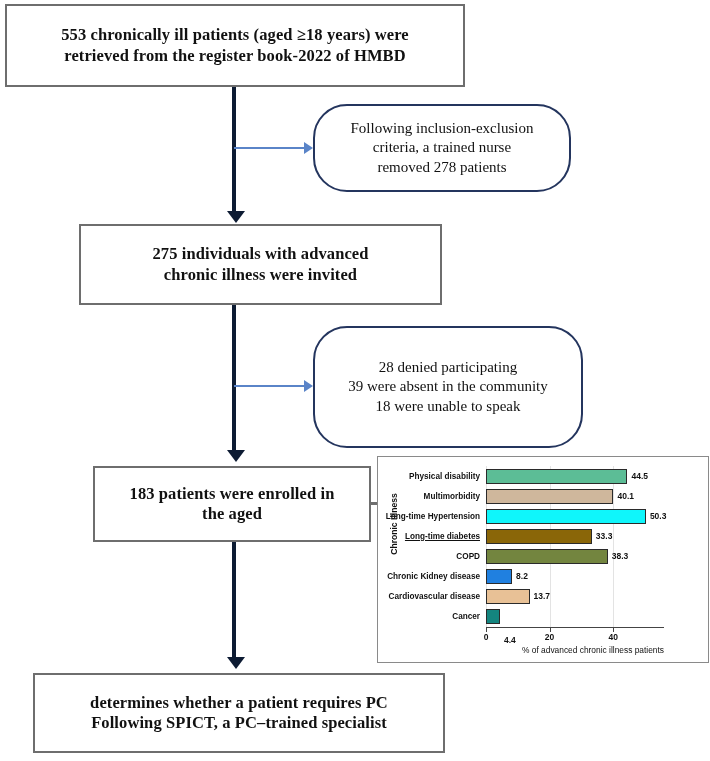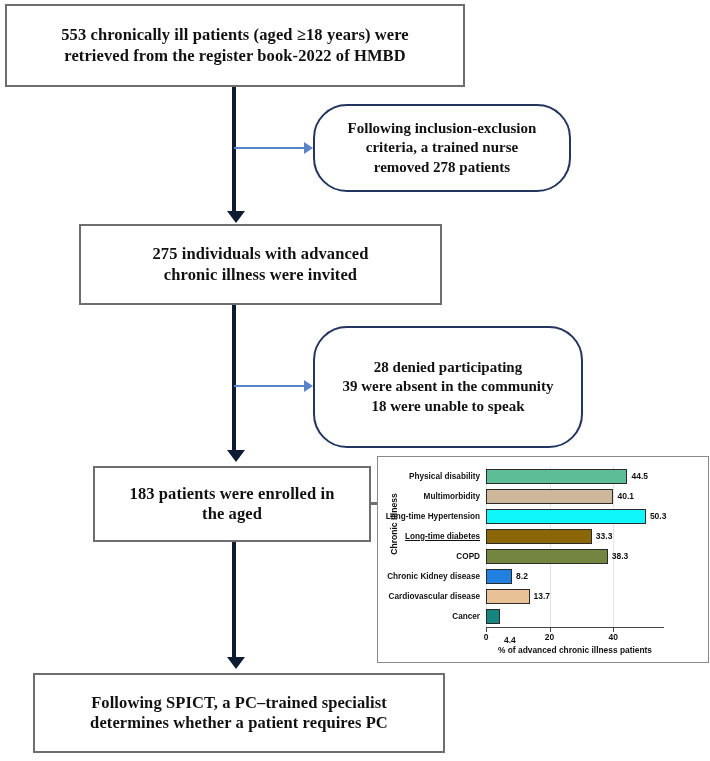--- a/index.html
+++ b/index.html
@@ -17,21 +17,21 @@
 
   #box-retrieved{left:5px;top:4px;width:460px;height:83px;font-size:16.5px;}
   #box-invited{left:79px;top:224px;width:363px;height:81px;font-size:16.5px;}
   #box-enrolled{left:93px;top:466px;width:278px;height:76px;font-size:16.5px;}
   #box-spict{left:33px;top:673px;width:412px;height:80px;font-size:16.5px;}
 
   
   .rbox{position:absolute;box-sizing:border-box;background:#fff;
         border:2.2px solid #24355e;border-radius:34px;
         display:flex;align-items:center;justify-content:center;
-        text-align:center;line-height:1.28;font-weight:700;}
+        text-align:center;line-height:1.28;font-weight:400;}
   #oval-excluded{left:313px;top:104px;width:258px;height:88px;font-size:15px;}
   #oval-denied{left:313px;top:326px;width:270px;height:122px;font-size:15px;}
 
   
   .vline{position:absolute;width:4px;background:#0d1b33;}
   .varrow{position:absolute;width:0;height:0;
           border-left:9px solid transparent;border-right:9px solid transparent;
           border-top:12px solid #0d1b33;}
 
   .hline{position:absolute;height:2px;background:#5a84c8;}
@@ -72,22 +72,22 @@
 
   .cat-label{position:absolute;right:0;font-size:8.2px;font-weight:700;
              color:#111;white-space:nowrap;text-align:right;line-height:15px;
              height:15px;}
 
   #axis-line{position:absolute;left:108px;top:170px;width:178px;height:1px;
              background:#444;}
   .xtick{position:absolute;top:171px;width:1px;height:4px;background:#444;}
   .xtick-label{position:absolute;top:175px;font-size:8.5px;font-weight:700;
                color:#111;transform:translateX(-50%);white-space:nowrap;}
-  #xlabel{position:absolute;left:108px;top:188px;width:178px;text-align:center;
-          font-size:8.4px;font-weight:700;color:#111;white-space:nowrap;}
+  #xlabel{position:absolute;left:108px;top:188px;width:178px;text-align:right;
+          font-size:8.4px;font-weight:400;color:#111;white-space:nowrap;}
   #ylabel{position:absolute;left:-44px;top:62px;width:120px;text-align:center;
           font-size:8.6px;font-weight:700;color:#111;
           transform:rotate(-90deg);white-space:nowrap;}
 </style>
 </head>
 <body>
 
 <div class="stage">
 
   <div class="fbox" id="box-retrieved">
@@ -122,22 +122,22 @@
 
   <div class="fbox" id="box-enrolled">
     <span>
         <div>183 patients were enrolled in</div>
         <div>the aged</div>
       </span>
   </div>
 
   <div class="fbox" id="box-spict">
     <span>
+        <div>determines whether a patient requires PC</div>
         <div>Following SPICT, a PC–trained specialist</div>
-        <div>determines whether a patient requires PC</div>
       </span>
   </div>
 
   <div class="vline" id="trunk1"></div>
   <div class="varrow" id="arrow1"></div>
 
   <div class="vline" id="trunk2"></div>
   <div class="varrow" id="arrow2"></div>
 
   <div class="vline" id="trunk3"></div>

